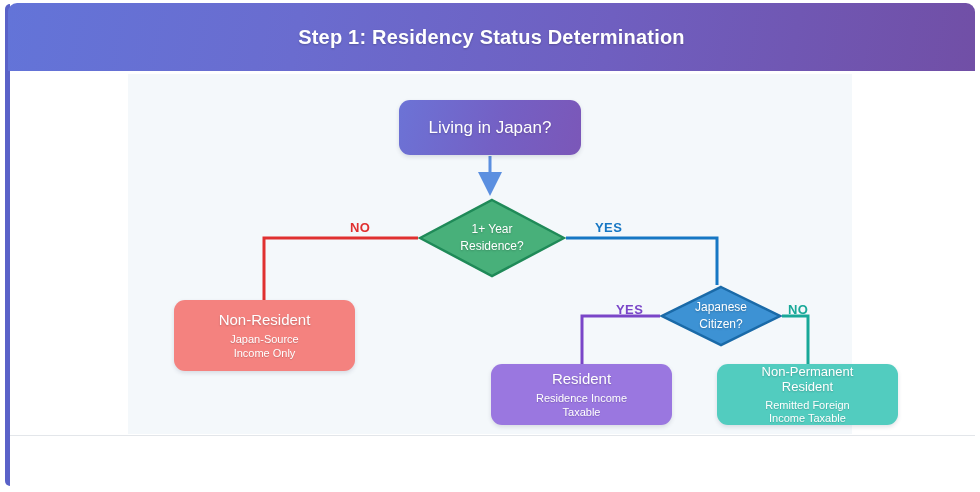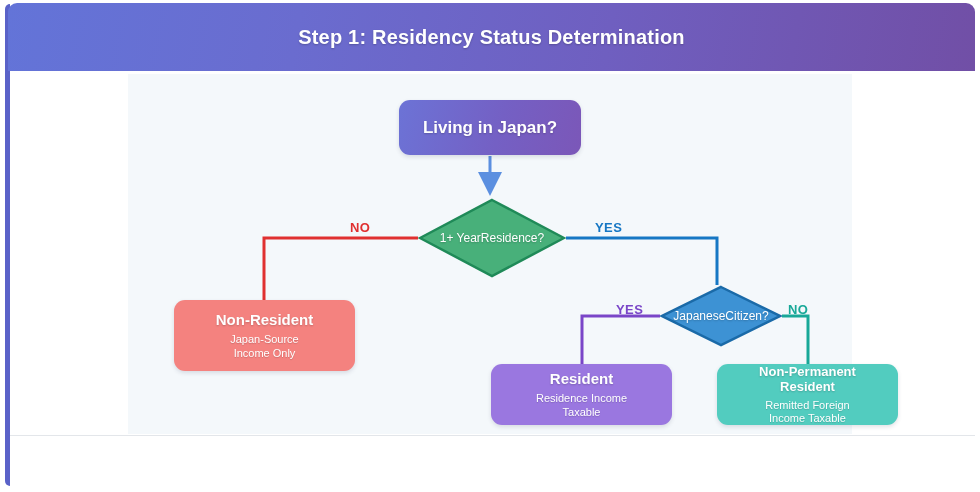--- a/index.html
+++ b/index.html
@@ -103,21 +103,21 @@
     display: flex;
     flex-direction: column;
     align-items: center;
     justify-content: center;
     text-align: center;
     color: #ffffff;
     border-radius: 11px;
     box-shadow: 0 2px 4px rgba(40,50,80,.14);
   }
   .node .title {
-    font-weight: bold;
+    font-weight: normal;
     line-height: 1.16;
     text-shadow: 0 1px 2px rgba(0,0,0,.20);
   }
   .node .sub {
     font-size: 11px;
     line-height: 1.22;
     margin-top: 5px;
     text-shadow: 0 1px 1px rgba(0,0,0,.16);
   }
 
@@ -146,21 +146,21 @@
   #node-nonpermanent .title { font-size: 13px; }
 
   
   .diamond-wrap { position: absolute; }
   .diamond-svg { display: block; }
   .diamond-label {
     position: absolute;
     left: 0; top: 0;
     width: 100%; height: 100%;
     display: flex;
-    flex-direction: row;
+    flex-direction: column;
     align-items: center;
     justify-content: center;
     color: #ffffff;
     font-size: 12px;
     line-height: 1.4;
     text-align: center;
     text-shadow: 0 1px 2px rgba(0,0,0,.22);
     pointer-events: none;
   }
 

